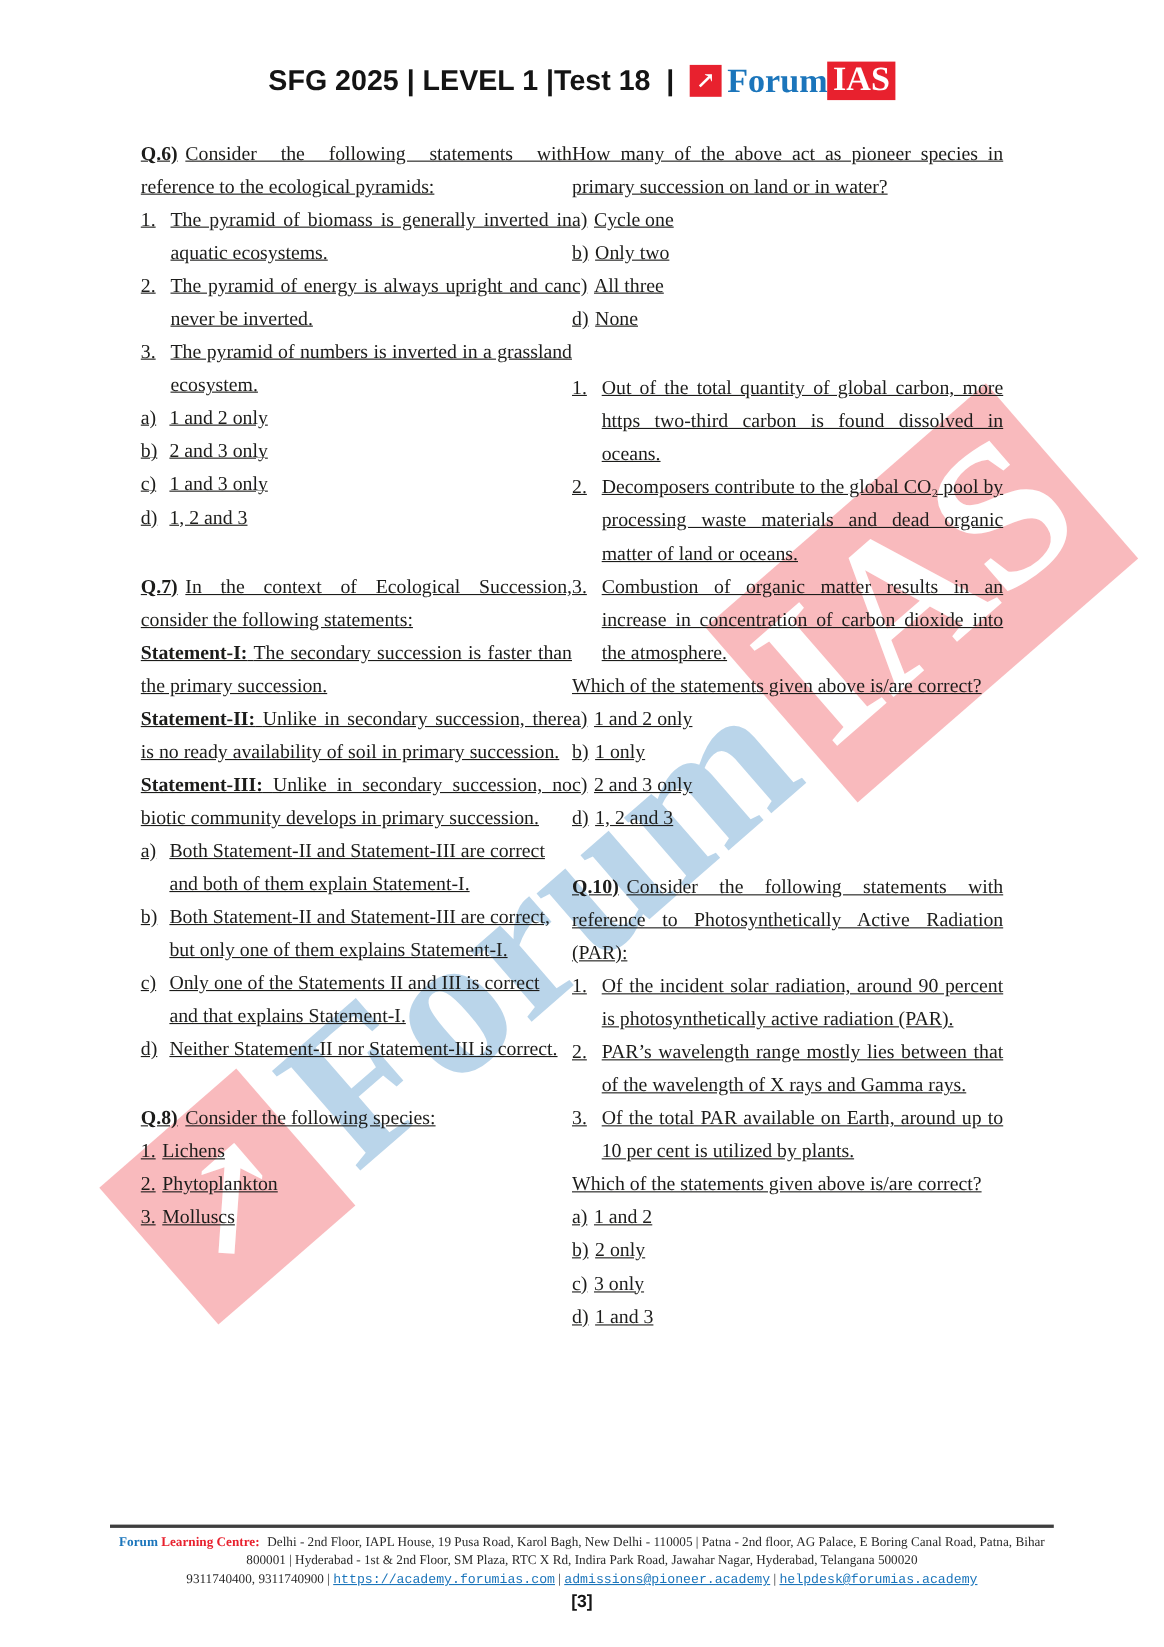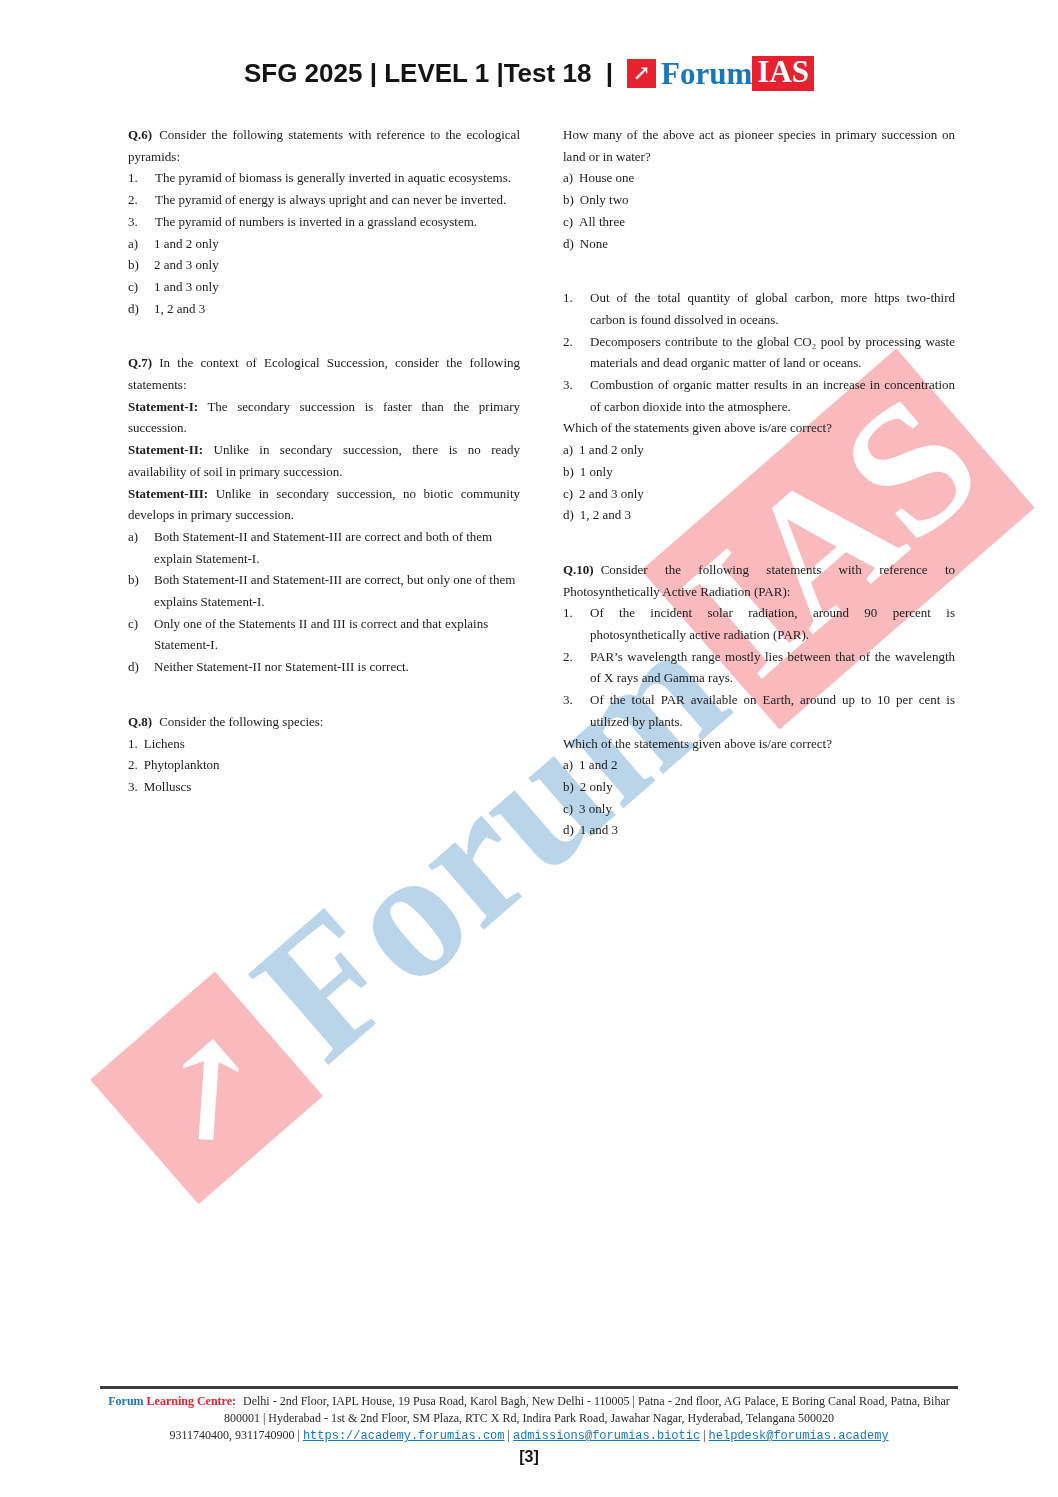--- a/index.html
+++ b/index.html
@@ -41,22 +41,22 @@
     color:#ffffff; display:flex; align-items:center; justify-content:center;
     font-size:135px; font-weight:bold;
   }
   .wm-forum { font-size:185px; font-weight:bold; line-height:1; color:rgba(27,117,187,0.30); }
   .wm-ias   { font-size:185px; font-weight:bold; line-height:1; color:#ffffff;
               background:rgba(236,28,36,0.30); padding:6px 16px 20px 14px; }
 
   
   .columns {
     position:absolute; top:124px; left:128px; width:827px;
-    display:flex; gap:43px; z-index:1;
-    font-size:13px; line-height:1.67;
+    display:flex; z-index:1;
+    font-size:18px; line-height:1.67;text-decoration:underline;
   }
   .col { width:392px; }
 
   .question + .question { margin-top:33px; }
   .para { text-align:justify; }
   .qid { font-weight:bold; margin-right:7px; }
 
   .li { display:flex; }
   .li-num { flex:0 0 27px; }
   .li-text { flex:1; text-align:justify; }
@@ -176,21 +176,21 @@
       </article>
 
     </section>
 
     <section class="col">
 
       <article class="question">
         <p class="para">How many of the above act as pioneer species in primary succession on land or in water?</p>
         <div class="opt tight">
           <span class="opt-label">a)</span>
-          <span class="opt-text">House one</span>
+          <span class="opt-text">Cycle one</span>
         </div>
         <div class="opt tight">
           <span class="opt-label">b)</span>
           <span class="opt-text">Only two</span>
         </div>
         <div class="opt tight">
           <span class="opt-label">c)</span>
           <span class="opt-text">All three</span>
         </div>
         <div class="opt tight">
@@ -270,19 +270,19 @@
   <div class="footer-rule"></div>
   <p class="footer-text">
     <span class="f-blue">Forum</span>
     <span class="f-red">Learning Centre:</span>
     <span>Delhi - 2nd Floor, IAPL House, 19 Pusa Road, Karol Bagh, New Delhi - 110005   | Patna - 2nd floor, AG Palace, E Boring Canal Road, Patna, Bihar 800001   | Hyderabad - 1st &amp; 2nd Floor, SM Plaza, RTC X Rd, Indira Park Road, Jawahar Nagar, Hyderabad, Telangana 500020</span>
     <br>
     <span>9311740400, 9311740900</span>
     <span class="f-sep">|</span>
     <a class="f-link">https://academy.forumias.com</a>
     <span class="f-sep">|</span>
-    <a class="f-link">admissions@forumias.biotic</a>
+    <a class="f-link">admissions@pioneer.academy</a>
     <span class="f-sep">|</span>
     <a class="f-link">helpdesk@forumias.academy</a>
   </p>
   <div class="page-number">[3]</div>
 
 </div>
 
 </body></html>

